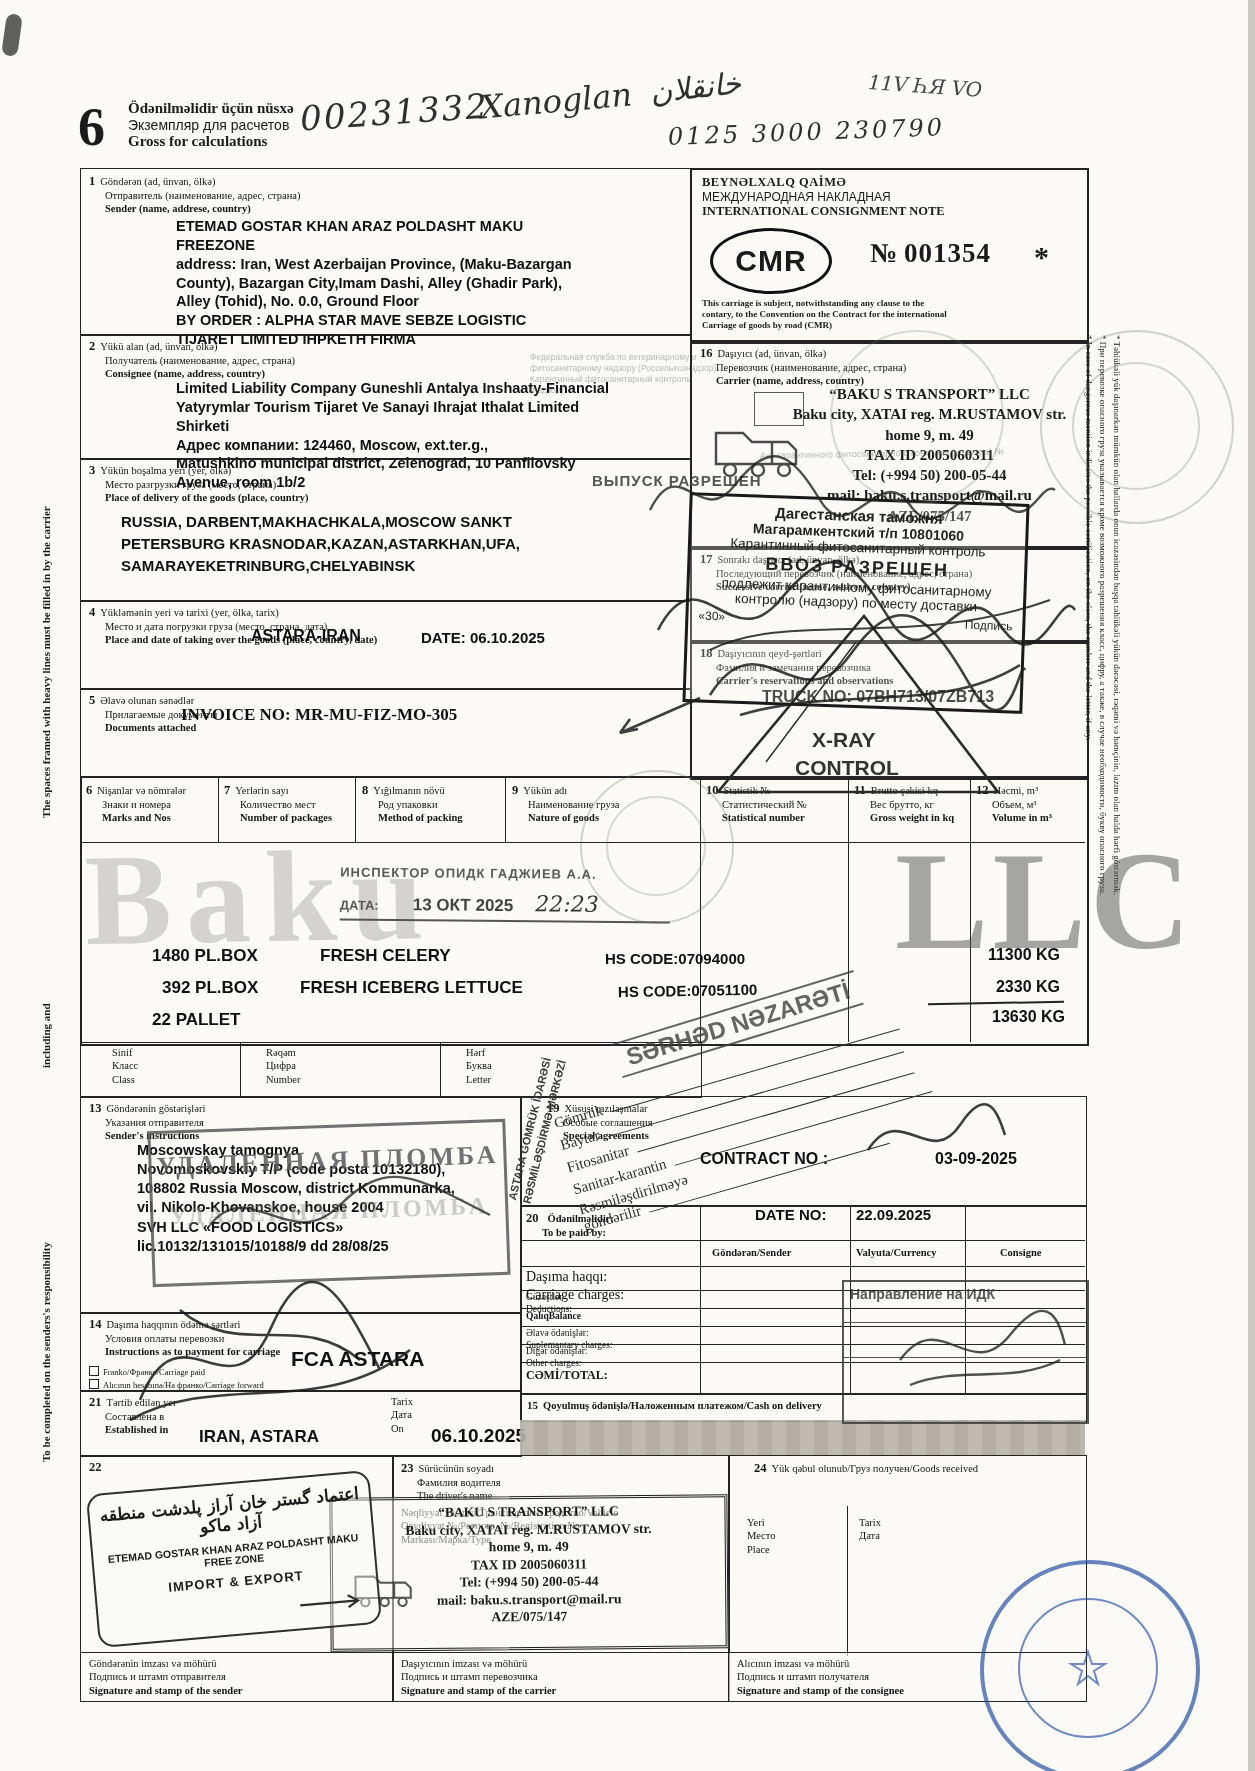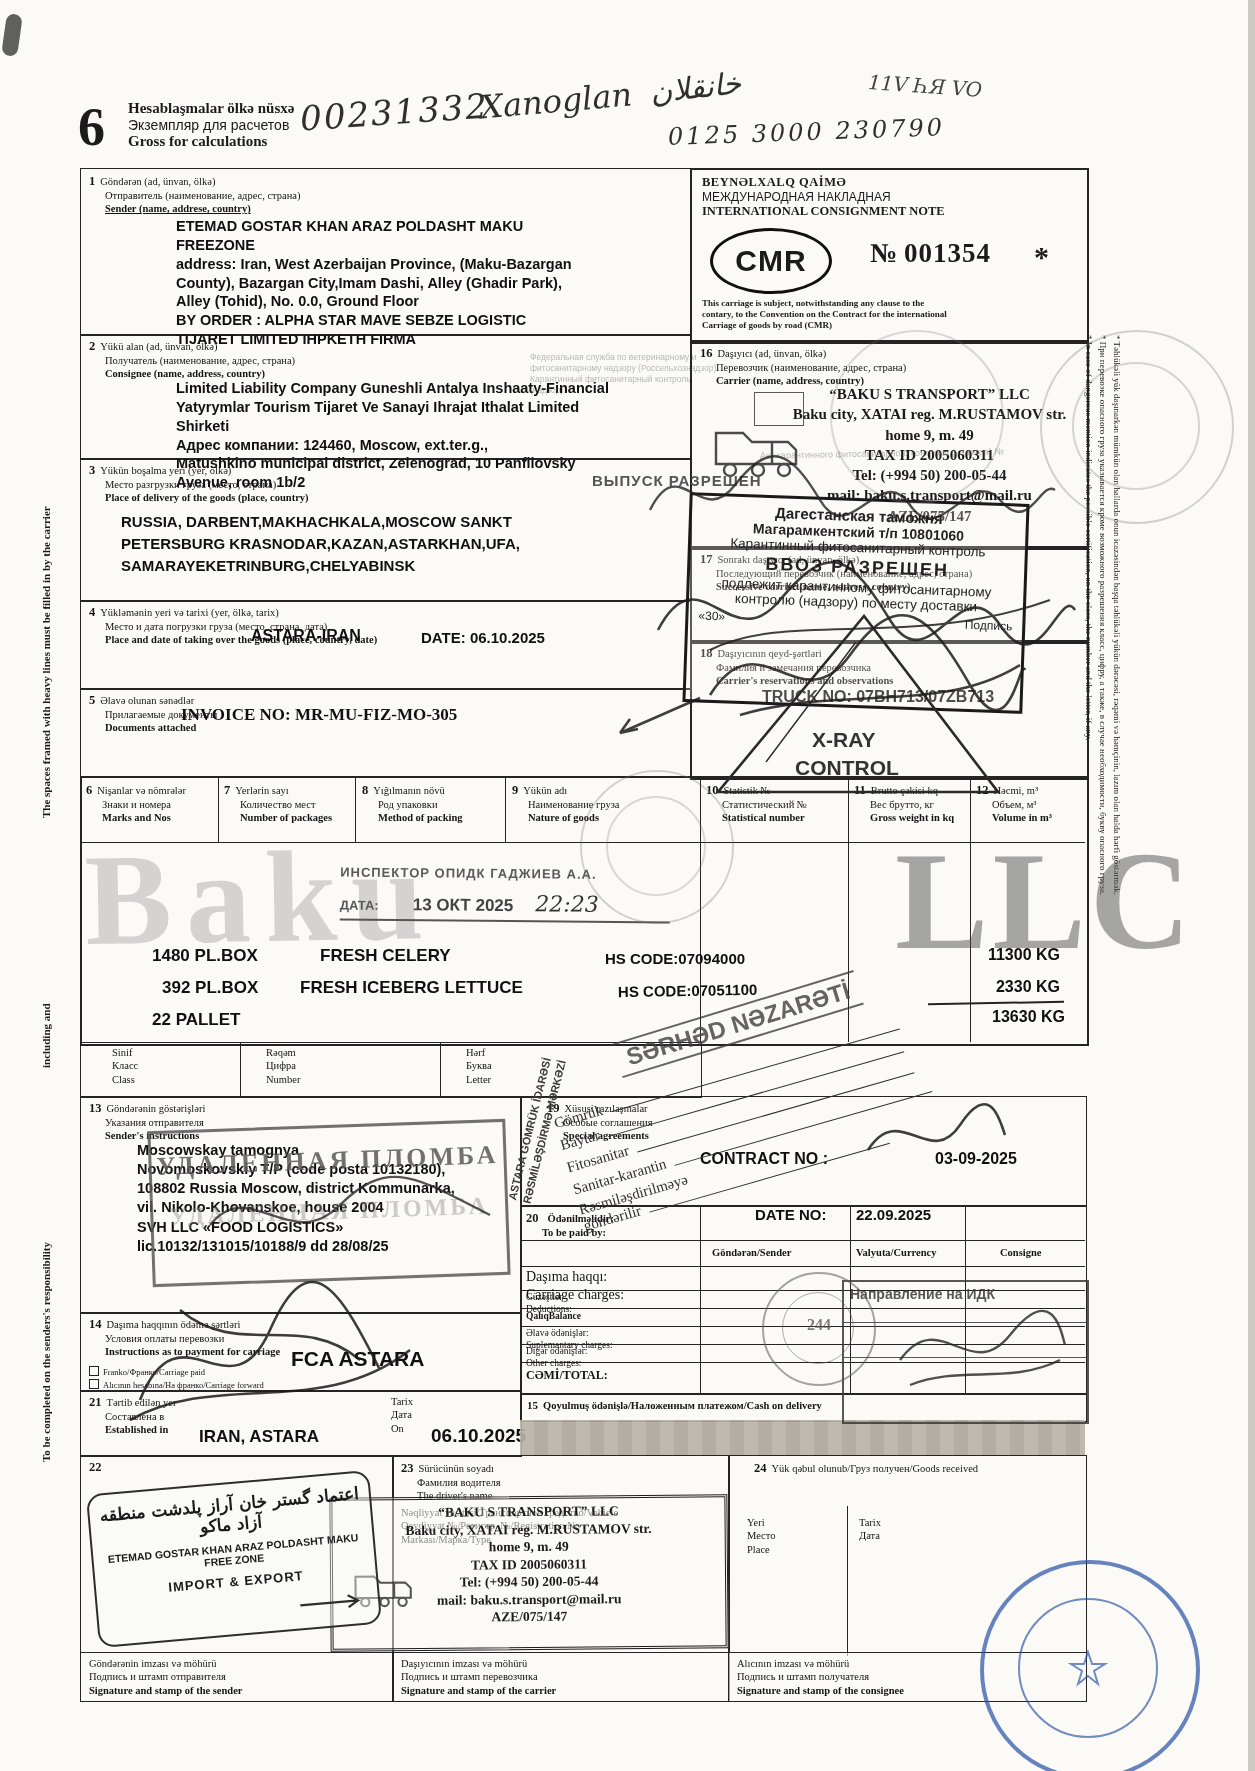--- a/index.html
+++ b/index.html
@@ -24,21 +24,21 @@
 </head>
 <body>
 
 <div id="page">
 
   <div class="abs" style="left:4px;top:14px;width:16px;height:42px;background:#2c2c2c;border-radius:8px;opacity:.75;transform:rotate(8deg);"></div>
   <div class="abs" style="left:1248px;top:0;width:7px;height:1771px;background:#9a9892;opacity:.5;"></div>
 
   <div class="abs" style="left:78px;top:96px;font:800 54px 'Liberation Serif',serif;">6</div>
   <div class="abs" style="left:128px;top:100px;">
-    <div style="font:700 15px 'Liberation Serif',serif;">Hesablaşmalar ölkə nüsxə</div>
+    <div style="font:700 15px 'Liberation Serif',serif;">Ödənilməlidir üçün nüsxə</div>
     <div style="font:14px 'Liberation Sans',sans-serif;">Экземпляр для расчетов</div>
     <div style="font:700 15px 'Liberation Serif',serif;">Gross for calculations</div>
   </div>
   <div class="abs hand" style="left:300px;top:92px;font-size:34px;transform:rotate(-4deg);letter-spacing:2px;">00231332</div>
   <div class="abs hand" style="left:480px;top:82px;font-size:32px;transform:rotate(-5deg);">Xanoglan</div>
   <div class="abs hand" style="left:650px;top:70px;font-size:30px;transform:rotate(-6deg);">خانقلان</div>
   <div class="abs hand" style="left:668px;top:118px;font-size:24px;letter-spacing:3px;transform:rotate(-2deg);">0125 3000 230790</div>
   <div class="abs hand" style="left:868px;top:74px;font-size:20px;transform:rotate(4deg);color:#444;">11V ҺЯ VO</div>
 
   <div class="abs" style="left:40px;top:818px;width:440px;font:700 11px 'Liberation Serif',serif;transform:rotate(-90deg);transform-origin:left top;">The spaces framed with heavy lines must be filled in by the carrier</div>
@@ -46,21 +46,21 @@
   <div class="abs" style="left:40px;top:1462px;width:340px;font:700 11px 'Liberation Serif',serif;transform:rotate(-90deg);transform-origin:left top;">To be completed on the senders's responsibility</div>
 
   <div class="abs" style="left:1122px;top:335px;width:780px;font:9px/1.2 'Liberation Serif',serif;transform:rotate(90deg);transform-origin:left top;">* Təhlükəli yük daşınarkən mümkün olan hallarda onun icazəsindən başqa təhlükəli yükün dərəcəsi, rəqəmi və həmçinin, lazım olan halda hərfi göstərmək.</div>
   <div class="abs" style="left:1108px;top:335px;width:780px;font:9px/1.2 'Liberation Serif',serif;transform:rotate(90deg);transform-origin:left top;">* При перевозке опасного груза указывается кроме возможного разрешения класс, цифру, а также, в случае необходимости, букву опасного груза.</div>
   <div class="abs" style="left:1094px;top:335px;width:780px;font:9px/1.2 'Liberation Serif',serif;transform:rotate(90deg);transform-origin:left top;">* In case of dangerous mention indicates the possible certification, on the class, the number and the letter, if any.</div>
 
   <div class="bx" style="left:80px;top:168px;width:610px;height:166px;">
     <div style="padding:4px 8px;">
       <div class="lbl"><span class="num">1</span><span>Göndərən (ad, ünvan, ölkə)</span></div>
       <div class="lbl ind">Отправитель (наименование, адрес, страна)</div>
-      <div class="lbl ind" style="font-weight:700;text-decoration:underline;">Sender (name, addrese, country)</div>
+      <div class="lbl ind" style="font-weight:700;">Sender (name, addrese, country)</div>
     </div>
     <div class="typed pre" style="position:absolute;left:95px;top:48px;font-size:14.5px;line-height:1.3;">ETEMAD GOSTAR KHAN ARAZ POLDASHT MAKU
 FREEZONE
 address: Iran, West Azerbaijan Province, (Maku-Bazargan
 County), Bazargan City,Imam Dashi, Alley (Ghadir Park),
 Alley (Tohid), No. 0.0, Ground Floor
 BY ORDER : ALPHA STAR MAVE SEBZE LOGISTIC
 TIJARET LIMITED IHPKETH FIRMA</div>
   </div>
 
@@ -444,24 +444,20 @@
     <div style="text-align:center;margin-top:18px;font:700 26px 'Liberation Serif',serif;letter-spacing:3px;color:#5a5a5a;">УДАЛЕННАЯ ПЛОМБА</div>
     <div style="text-align:center;margin-top:22px;font:700 24px 'Liberation Serif',serif;letter-spacing:3px;color:#8a8a8a;opacity:.5;">УДАЛЕННАЯ ПЛОМБА</div>
   </div>
 
   <div style="position:absolute;left:842px;top:1280px;width:243px;height:140px;border:2.5px solid #3a3a3a;opacity:.85;">
     <div style="font:700 14px 'Liberation Sans',sans-serif;color:#3a3a3a;padding:4px 6px;">Направление на ИДК</div>
     <div style="border-top:1.8px solid #3a3a3a;margin-top:16px;"></div>
     <div style="border-top:1.8px solid #3a3a3a;margin-top:34px;"></div>
   </div>
 
-  <div style="position:absolute;left:762px;top:1272px;width:110px;height:110px;border:2.5px solid rgba(90,90,90,.55);border-radius:50%;">
-    <div style="position:absolute;left:18px;top:18px;width:70px;height:70px;border:1.8px solid rgba(90,90,90,.5);border-radius:50%;"></div>
-    <div style="position:absolute;left:0;top:42px;width:100%;text-align:center;font:700 16px 'Liberation Serif',serif;color:rgba(80,80,80,.75);">244</div>
-  </div>
 
   <div style="position:absolute;left:1040px;top:330px;width:190px;height:190px;border:2.5px solid rgba(100,100,100,.28);border-radius:50%;">
     <div style="position:absolute;left:30px;top:30px;width:124px;height:124px;border:2px solid rgba(100,100,100,.25);border-radius:50%;"></div>
   </div>
   <div style="position:absolute;left:580px;top:770px;width:150px;height:150px;border:2.5px solid rgba(110,110,110,.3);border-radius:50%;">
     <div style="position:absolute;left:24px;top:24px;width:96px;height:96px;border:2px solid rgba(110,110,110,.25);border-radius:50%;"></div>
   </div>
   <div style="position:absolute;left:830px;top:330px;width:170px;height:170px;border:2.5px solid rgba(110,110,110,.25);border-radius:50%;"></div>
 
   <div style="position:absolute;left:92px;top:1482px;width:280px;height:150px;border:2.5px solid #2e2e2e;border-radius:16px;transform:rotate(-5deg);background:rgba(251,250,247,.4);">

